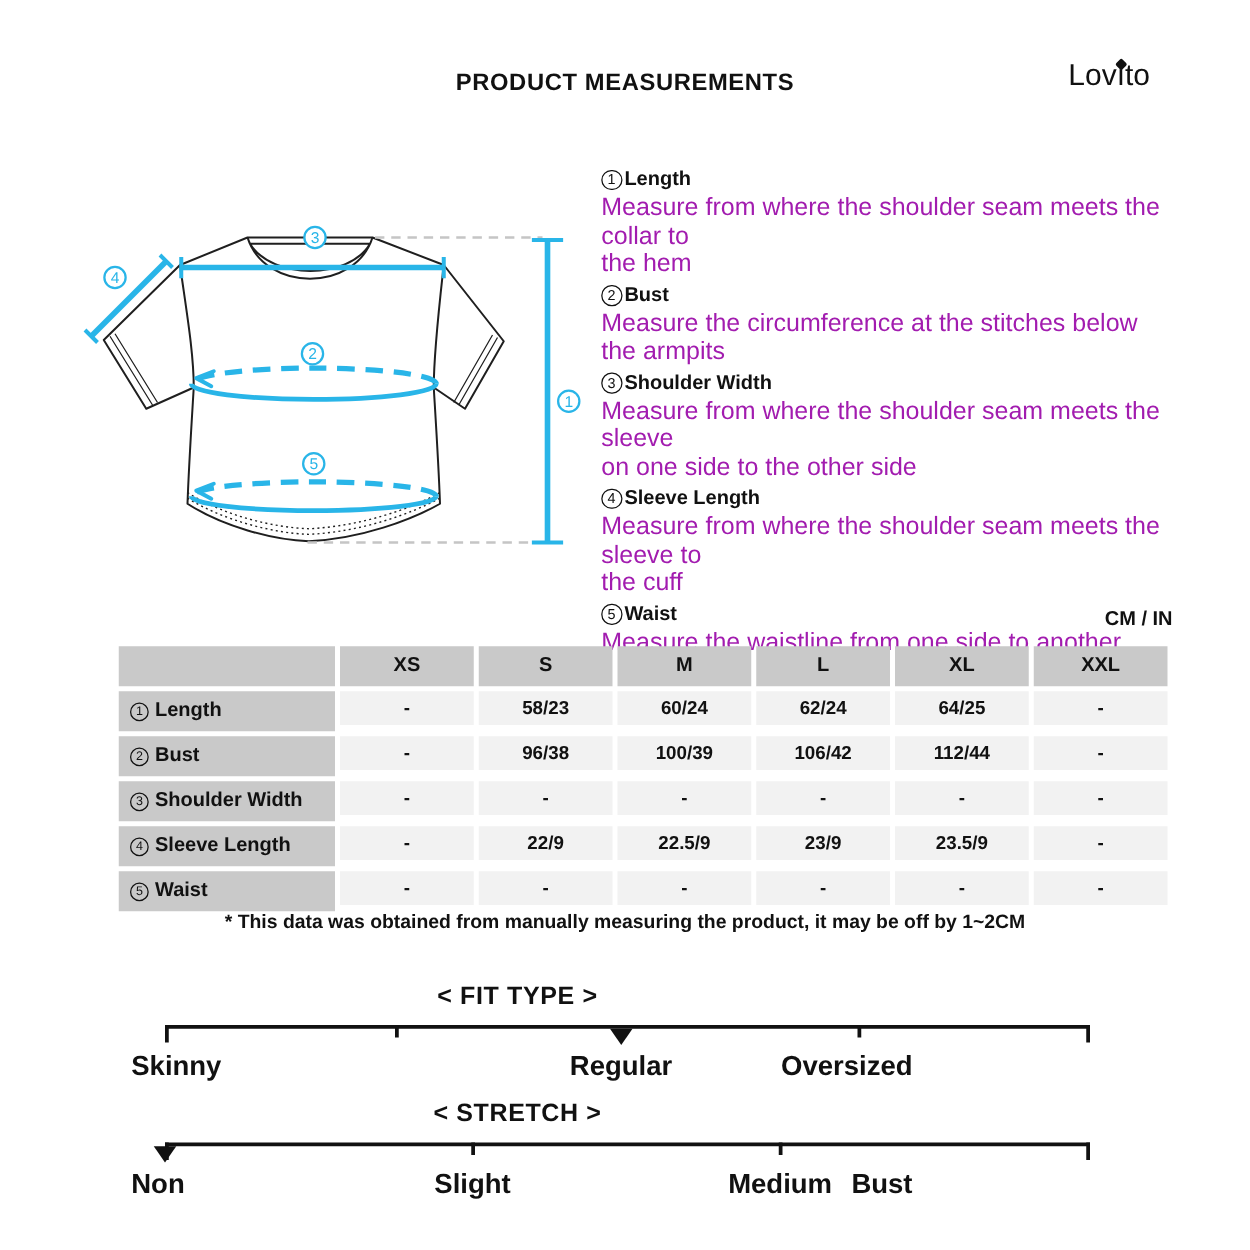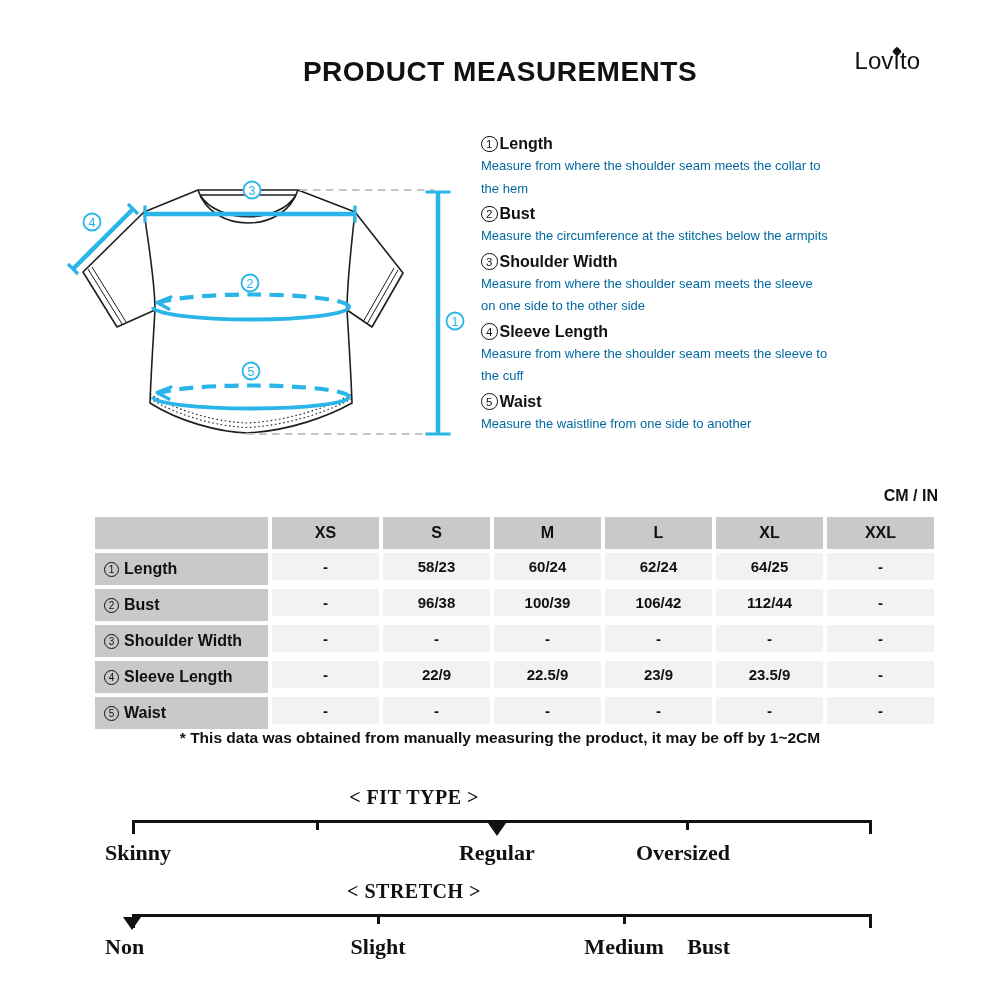--- a/index.html
+++ b/index.html
@@ -1,54 +1,54 @@
 <!DOCTYPE html>
 <html><head>
 <meta charset="utf-8">
 <style>
   html,body{margin:0;padding:0;background:#fff;}
   .page{position:relative;width:1000px;height:1000px;background:#fff;overflow:hidden;
         font-family:"Liberation Sans",sans-serif;color:#111;}
 
   .page-title{position:absolute;top:56px;left:0;right:0;text-align:center;
-              font-size:28px;font-weight:bold;letter-spacing:.5px;}
+              font-size:19px;font-weight:bold;letter-spacing:.5px;}
   .brand{position:absolute;top:47px;right:80px;font-size:24px;font-weight:normal;letter-spacing:0;}
   .logo-i{position:relative;display:inline-block;}
   .logo-dot{position:absolute;width:7px;height:7px;background:#111;left:50%;top:1px;
             transform:translateX(-50%) rotate(45deg);border-radius:1.5px;}
 
   .shirt{position:absolute;left:60px;top:150px;}
 
   .howto{position:absolute;left:481px;top:133px;width:458px;}
   .howto-heading{font-size:20px;font-weight:bold;line-height:24px;margin:0 0 11px 0;}
   .ht-item{margin-top:3px;}
   .ht-item:first-of-type{margin-top:0;}
   .ht-label{display:flex;align-items:center;gap:2px;font-size:16px;font-weight:bold;
             line-height:22px;height:22px;}
   .circ{display:inline-flex;align-items:center;justify-content:center;width:16.5px;height:16.5px;
         border:1.3px solid #111;border-radius:50%;font-size:11.5px;font-weight:normal;
         box-sizing:border-box;flex:none;}
-  .ht-desc{font-size:13px;color:#0369a1;line-height:22.5px;white-space:pre-line;}
+  .ht-desc{font-size:20px;color:#a21caf;line-height:22.5px;white-space:pre-line;}
 
   .units{position:absolute;top:487px;right:62px;font-size:16px;font-weight:bold;}
 
   .size-table{position:absolute;left:95px;top:517px;display:grid;
               grid-template-columns:173px repeat(6,107px);gap:4px;
               font-size:15px;font-weight:bold;}
   .st-cell{height:27px;display:flex;align-items:center;justify-content:center;background:#f2f2f2;}
   .st-head{background:#c9c9c9;height:32px;font-size:16px;}
   .st-label{background:#c9c9c9;justify-content:flex-start;padding-left:9px;gap:5px;box-sizing:border-box;}
   .circ-sm{display:inline-flex;align-items:center;justify-content:center;width:15px;height:15px;
            border:1.2px solid #111;border-radius:50%;font-size:10px;font-weight:normal;
            box-sizing:border-box;flex:none;}
 
   .footnote{position:absolute;top:729px;left:0;right:0;text-align:center;
             font-size:15.5px;font-weight:bold;}
 
-  .scale{position:absolute;left:0;width:828px;height:92px;font-family:Liberation Serif, serif;}
+  .scale{position:absolute;left:0;width:828px;height:92px;}
   #scale-0{top:786px;} #scale-1{top:880px;}
   .scale-title{position:absolute;top:0;left:0;right:0;text-align:center;
                font-size:20px;font-weight:bold;letter-spacing:.5px;}
   .scale-line{position:absolute;top:34px;left:132px;width:740px;height:3px;background:#111;}
   .scale-tick{position:absolute;top:34px;width:3px;background:#111;}
   .scale-tick.end{height:14px;}
   .scale-tick.mid{height:10px;}
   .scale-marker{position:absolute;top:37px;width:0;height:0;
                 border-left:9px solid transparent;border-right:9px solid transparent;
                 border-top:13px solid #111;}

